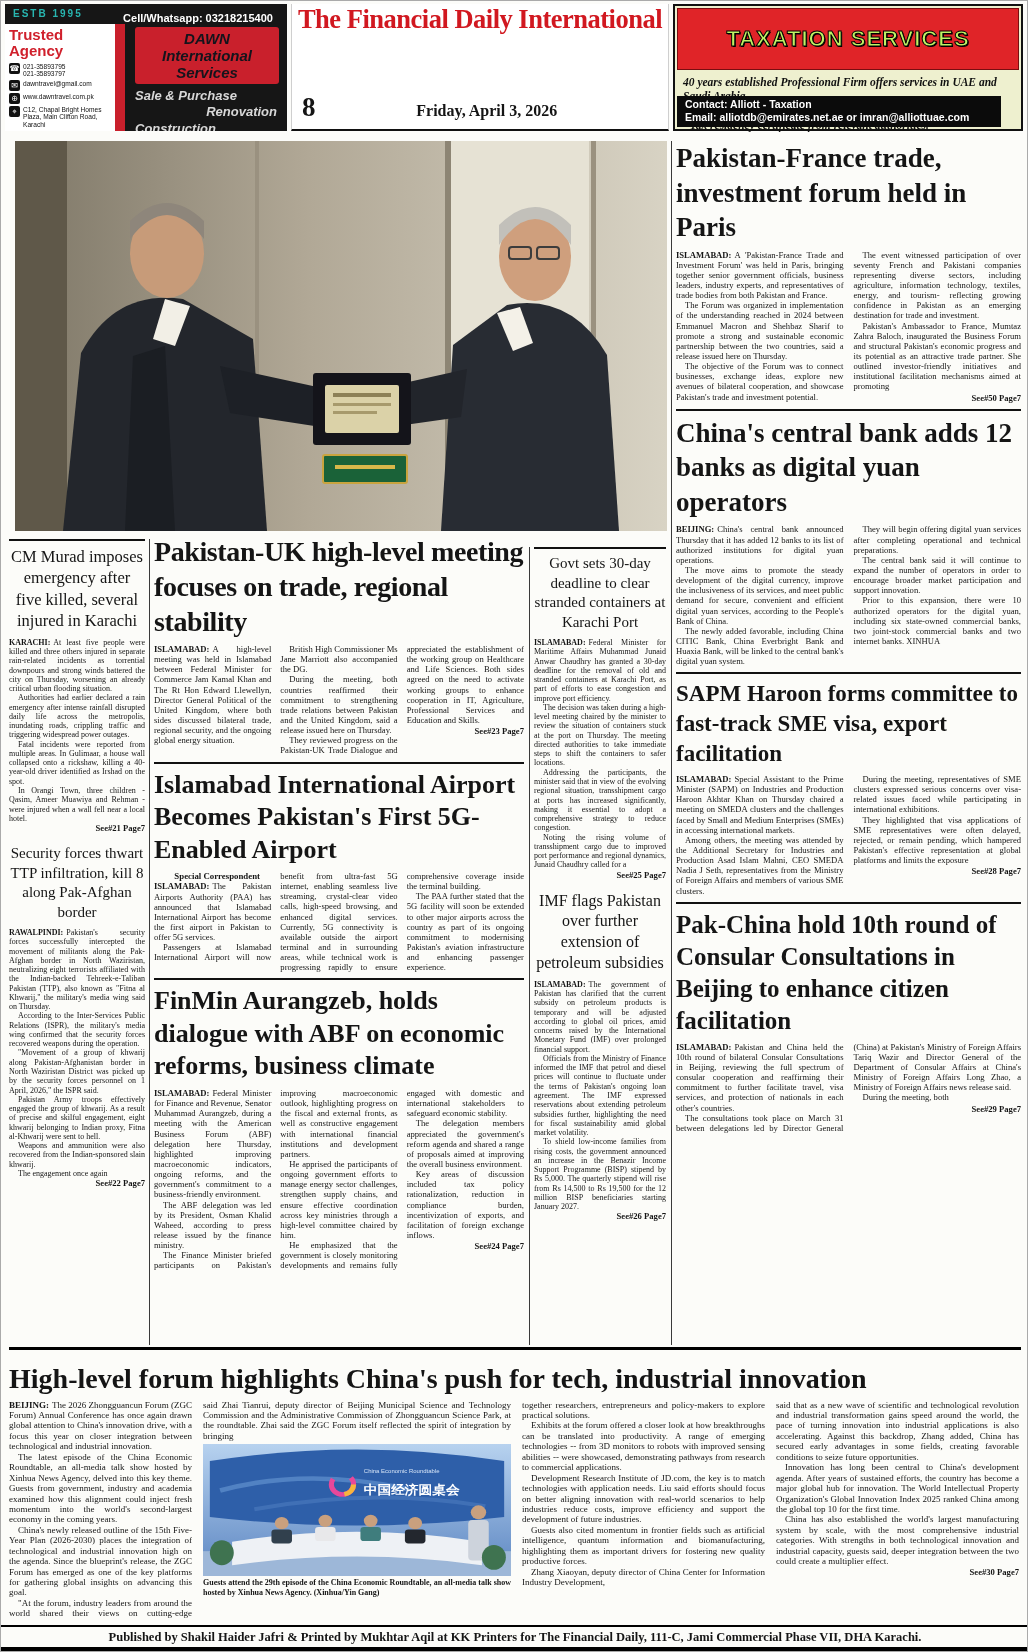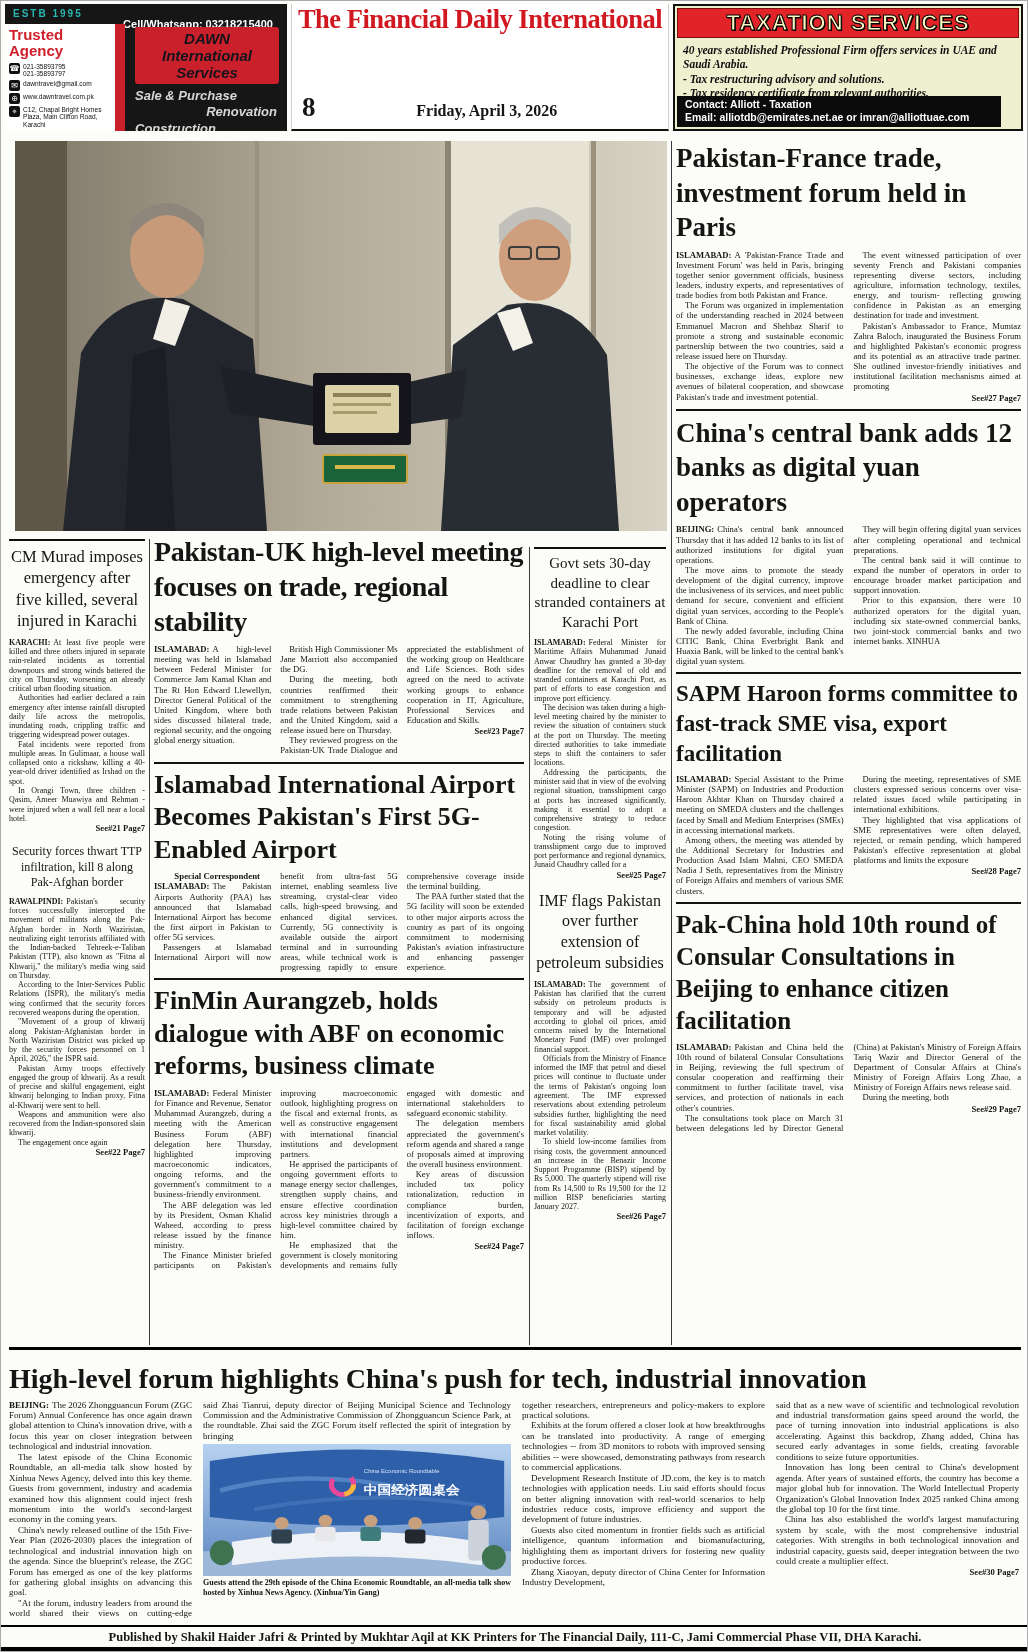--- a/index.html
+++ b/index.html
@@ -5,41 +5,41 @@
 <style>
   html,body{margin:0;padding:0;background:#888;}
   .page{position:relative;width:1028px;height:1652px;margin:0 auto;background:#fcfcf9;
         font-family:"Liberation Serif",serif;color:#151515;overflow:hidden;border:1px solid #aaa;box-sizing:border-box;}
   .abs{position:absolute;box-sizing:border-box;}
 
   
   .ad-dawn{left:4px;top:3px;width:282px;height:127px;background:#161616;overflow:hidden;}
   .dawn-top{height:20px;display:flex;}
   .dawn-estb{width:96px;color:#28b6b0;font:bold 10px "Liberation Sans",sans-serif;letter-spacing:2px;padding:4px 0 0 8px;}
-  .dawn-cell{flex:1;color:#fff;font:bold 11px "Liberation Sans",sans-serif;text-align:center;padding-top:14px;}
+  .dawn-cell{flex:1;color:#fff;font:bold 11px "Liberation Sans",sans-serif;text-align:center;padding-top:8px;}
   .dawn-cols{display:flex;height:107px;}
   .dawn-left{width:104px;background:#fff;position:relative;padding:2px 2px 0 4px;border-right:10px solid #c9202c;}
   .dawn-agency{color:#d0202c;font:bold 15px "Liberation Sans",sans-serif;line-height:1.05;margin:1px 0 4px;}
   .dawn-row{display:flex;align-items:flex-start;margin-bottom:2px;}
   .dawn-ic{width:11px;height:11px;background:#111;color:#fff;font-size:8px;line-height:11px;text-align:center;border-radius:2px;margin-right:3px;flex:0 0 11px;}
   .dawn-txt{font:6.6px/1.15 "Liberation Sans",sans-serif;color:#111;}
   .dawn-right{flex:1;position:relative;}
   .dawn-title{margin:3px 8px 4px 10px;background:#c9202c;border-radius:3px;color:#14141c;
               font:bold italic 15px "Liberation Sans",sans-serif;text-align:center;padding:3px 16px;}
   .dawn-svcs{font:bold italic 13px "Liberation Sans",sans-serif;color:#d8d8d8;padding:0 10px;line-height:1.25;}
   .svc-r{text-align:right;}
   .masthead{left:290px;top:3px;width:378px;height:127px;background:#fff;border-bottom:2px solid #111;
             border-left:1px solid #cfcfcf;border-right:1px solid #cfcfcf;}
   .mh-title{color:#d11820;font-weight:bold;font-size:26.5px;letter-spacing:-0.5px;text-align:center;white-space:nowrap;}
   .mh-row{position:absolute;bottom:6px;left:10px;right:10px;display:flex;align-items:baseline;}
   .mh-page{font-weight:bold;font-size:27px;}
   .mh-date{flex:1;text-align:center;font-weight:bold;font-size:16px;}
   .ad-tax{left:672px;top:3px;width:350px;height:127px;border:2px solid #111;background:#eef0cf;}
-  .tax-banner{margin:2px;background:#e02428;border:1px solid #7a0d10;color:#fef9c3;text-align:center;
-              font:bold 22px "Liberation Sans",sans-serif;letter-spacing:1px;padding:1px 0;
+  .tax-banner{margin:2px;background:#e02428;border:1px solid #7a0d10;color:#bef264;text-align:center;
+              font:bold 22px "Liberation Sans",sans-serif;letter-spacing:1px;padding:17px 0;
               -webkit-text-stroke:1px #000;text-shadow:1px 1px 0 #000;}
   .tax-body{padding:3px 8px 2px;font-style:italic;font-weight:bold;font-size:11.5px;line-height:1.25;color:#101010;}
   .tax-contact{position:absolute;left:2px;right:20px;bottom:2px;background:#0b0b0b;color:#fff;
                font:bold 10.5px/1.3 "Liberation Sans",sans-serif;padding:2px 8px;}
 
   
   .photo-main{left:14px;top:140px;width:652px;height:390px;}
   .photo-main svg{display:block;width:100%;height:100%;}
 
   
@@ -51,21 +51,21 @@
 
   .hl{font-weight:bold;line-height:1.2;margin:0 0 5px;}
   #a-pakfrance .hl,#a-centralbank .hl{font-size:27px;line-height:1.28;}
   #a-sapm .hl{font-size:23px;line-height:1.3;}
   #a-pakchina .hl{font-size:25px;line-height:1.28;}
   #a-pakuk .hl{font-size:28px;letter-spacing:-0.4px;line-height:1.25;}
   #a-airport .hl{font-size:26px;line-height:1.25;}
   #a-finmin .hl{font-size:26px;line-height:1.25;}
   .hl-light{font-weight:normal;text-align:center;line-height:1.3;margin:2px 0 6px;}
   #a-cmmurad .hl-light{font-size:16.5px;}
-  #a-security .hl-light{font-size:12px;}
+  #a-security .hl-light{font-size:15px;}
   #a-govt .hl-light{font-size:15px;}
   #a-imf .hl-light{font-size:16px;}
 
   .body{font-size:8.6px;line-height:1.18;text-align:justify;}
   .body p{margin:0;text-indent:9px;}
   .body p.lead{text-indent:0;}
   .narrow .body{font-size:8px;line-height:1.16;}
   .dl{font-weight:bold;margin-right:3px;}
   .jump{text-align:right;font-weight:bold;font-size:8.6px;margin-top:1px;}
   .byline{text-align:center;font-weight:bold;font-size:8.8px;margin:0 0 1px;}
@@ -283,22 +283,22 @@
   </div>
 
   <div id="rightcol" class="abs">
     <article id="a-pakfrance">
       <h1 class="hl">Pakistan-France trade, investment forum held in Paris</h1>
       <div class="body cols2">
         <p class="lead"><b class="dl">ISLAMABAD:</b><span>A 'Pakistan-France Trade and Investment Forum' was held in Paris, bringing together senior government officials, business leaders, industry experts, and representatives of trade bodies from both Pakistan and France.</span></p>
         <p>The Forum was organized in implementation of the understanding reached in 2024 between Emmanuel Macron and Shehbaz Sharif to promote a strong and sustainable economic partnership between the two countries, said a release issued here on Thursday.</p>
         <p>The objective of the Forum was to connect businesses, exchange ideas, explore new avenues of bilateral cooperation, and showcase Pakistan's trade and investment potential.</p>
         <p>The event witnessed participation of over seventy French and Pakistani companies representing diverse sectors, including agriculture, information technology, textiles, energy, and tourism- reflecting growing confidence in Pakistan as an emerging destination for trade and investment.</p>
-        <p>Pakistan's Ambassador to France, Mumtaz Zahra Baloch, inaugurated the Business Forum and highlighted Pakistan's economic progress and its potential as an attractive trade partner. She outlined investor-friendly initiatives and institutional facilitation mechanisms aimed at promoting</p>
-        <div class="jump">See#27 Page7</div>
+        <p>Pakistan's Ambassador to France, Mumtaz Zahra Baloch, inaugurated the Business Forum and structural Pakistan's economic progress and its potential as an attractive trade partner. She outlined investor-friendly initiatives and institutional facilitation mechanisms aimed at promoting</p>
+        <div class="jump">See#50 Page7</div>
       </div>
     </article>
     <div class="rule"></div>
     <article id="a-centralbank">
       <h1 class="hl">China's central bank adds 12 banks as digital yuan operators</h1>
       <div class="body cols2">
         <p class="lead"><b class="dl">BEIJING:</b><span>China's central bank announced Thursday that it has added 12 banks to its list of authorized institutions for digital yuan operations.</span></p>
         <p>The move aims to promote the steady development of the digital currency, improve the inclusiveness of its services, and meet public demand for secure, convenient and efficient digital yuan services, according to the People's Bank of China.</p>
         <p>The newly added favorable, including China CITIC Bank, China Everbright Bank and Huaxia Bank, will be linked to the central bank's digital yuan system.</p>
         <p>They will begin offering digital yuan services after completing operational and technical preparations.</p>

